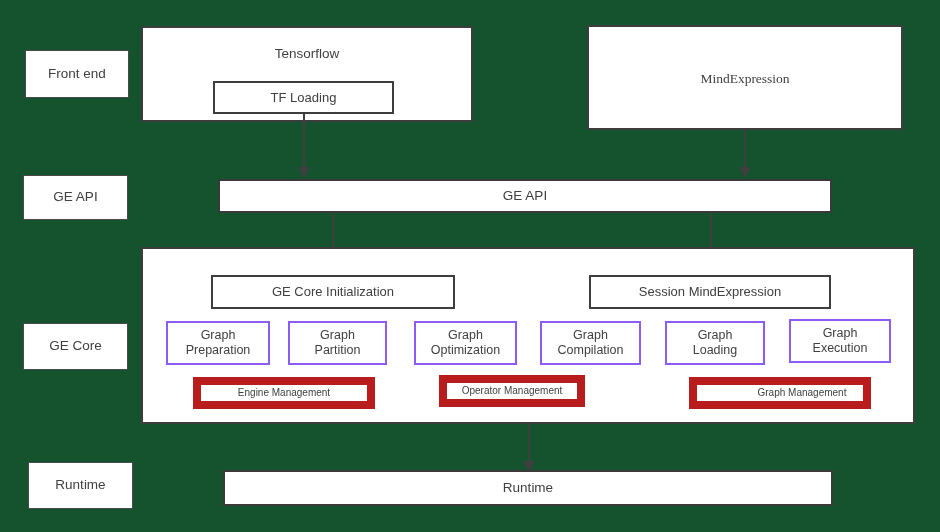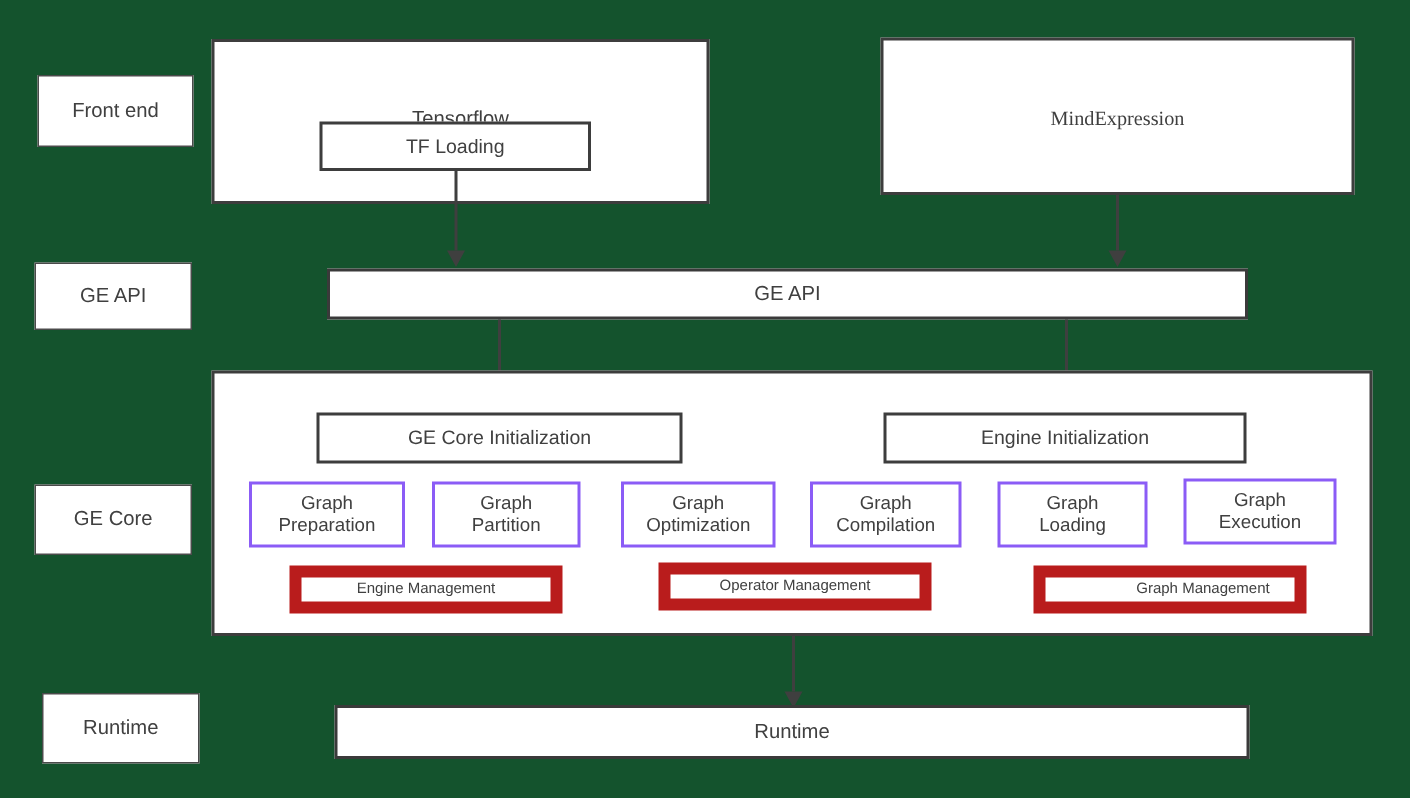--- a/index.html
+++ b/index.html
@@ -80,21 +80,21 @@
 <div id="canvas">
 
   <div class="box stage-label" style="left:25px; top:50px; width:104px; height:48px;">Front end</div>
 
   <div class="box stage-label" style="left:23px; top:175px; width:105px; height:45px;">GE API</div>
 
   <div class="box stage-label" style="left:23px; top:323px; width:105px; height:47px;">GE Core</div>
 
   <div class="box stage-label" style="left:28px; top:462px; width:105px; height:47px;">Runtime</div>
 
-  <div class="box frame" style="left:141px; top:26px; width:332px; height:110px; padding-top:43px;">
+  <div class="box frame" style="left:141px; top:26px; width:332px; height:96px; padding-top:18px;">
     <span class="frame-title">Tensorflow</span>
   </div>
   <div class="box node-init" style="left:213px; top:81px; width:181px; height:33px;">TF Loading</div>
 
   <div class="box frame" style="left:587px; top:25px; width:316px; height:105px; padding-top:44px;font-family:Liberation Serif, serif;">
     <span class="frame-title">MindExpression</span>
   </div>
 
   <div class="arrow" style="left:303px; top:114px; height:64px;">
     <div class="arrow-line" style="height:53px;"></div>
@@ -115,37 +115,37 @@
 
   <div class="arrow" style="left:710px; top:213px; height:62px;">
     <div class="arrow-line" style="height:51px;"></div>
     <div class="arrow-head" style="top:51px;"></div>
   </div>
 
   <div class="box frame" style="left:141px; top:247px; width:774px; height:177px;"></div>
 
   <div class="box node-init" style="left:211px; top:275px; width:244px; height:34px;">GE Core Initialization</div>
 
-  <div class="box node-init" style="left:589px; top:275px; width:242px; height:34px;">Engine Initialization</div>
+  <div class="box node-init" style="left:589px; top:275px; width:242px; height:34px;">Session MindExpression</div>
 
   <div class="box node" style="left:166px; top:321px; width:104px; height:44px;">Graph
 Preparation</div>
   <div class="box node" style="left:288px; top:321px; width:99px; height:44px;">Graph
 Partition</div>
   <div class="box node" style="left:414px; top:321px; width:103px; height:44px;">Graph
 Optimization</div>
   <div class="box node" style="left:540px; top:321px; width:101px; height:44px;">Graph
 Compilation</div>
   <div class="box node" style="left:665px; top:321px; width:100px; height:44px;">Graph
 Loading</div>
   <div class="box node" style="left:789px; top:319px; width:102px; height:44px;">Graph
 Execution</div>
 
   <div class="box node-wide" style="left:193px; top:377px; width:182px; height:32px;">Engine Management</div>
-  <div class="box node-wide" style="left:439px; top:375px; width:182px; height:32px;">Operator Management</div>
+  <div class="box node-wide" style="left:439px; top:375px; width:146px; height:32px;">Operator Management</div>
   <div class="box node-wide" style="left:689px; top:377px; width:182px; height:32px;padding-left:44px;">Graph Management</div>
 
   <div class="arrow" style="left:528px; top:424px; height:48px;">
     <div class="arrow-line" style="height:37px;"></div>
     <div class="arrow-head" style="top:37px;"></div>
   </div>
 
   <div class="box bar" style="left:223px; top:470px; width:610px; height:36px;">Runtime</div>
 
 </div>

